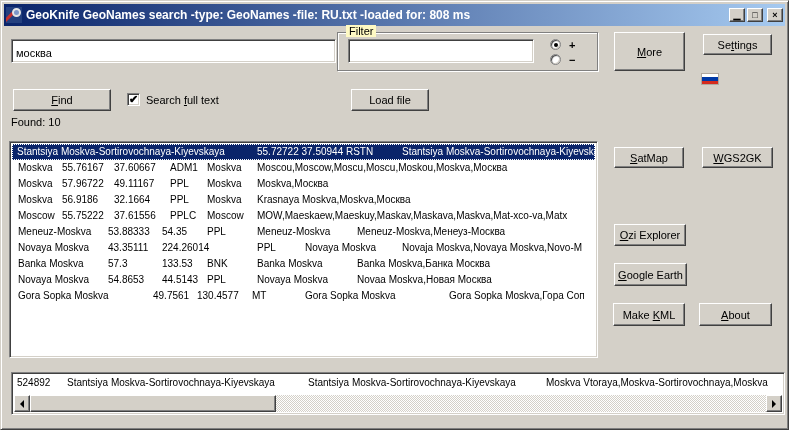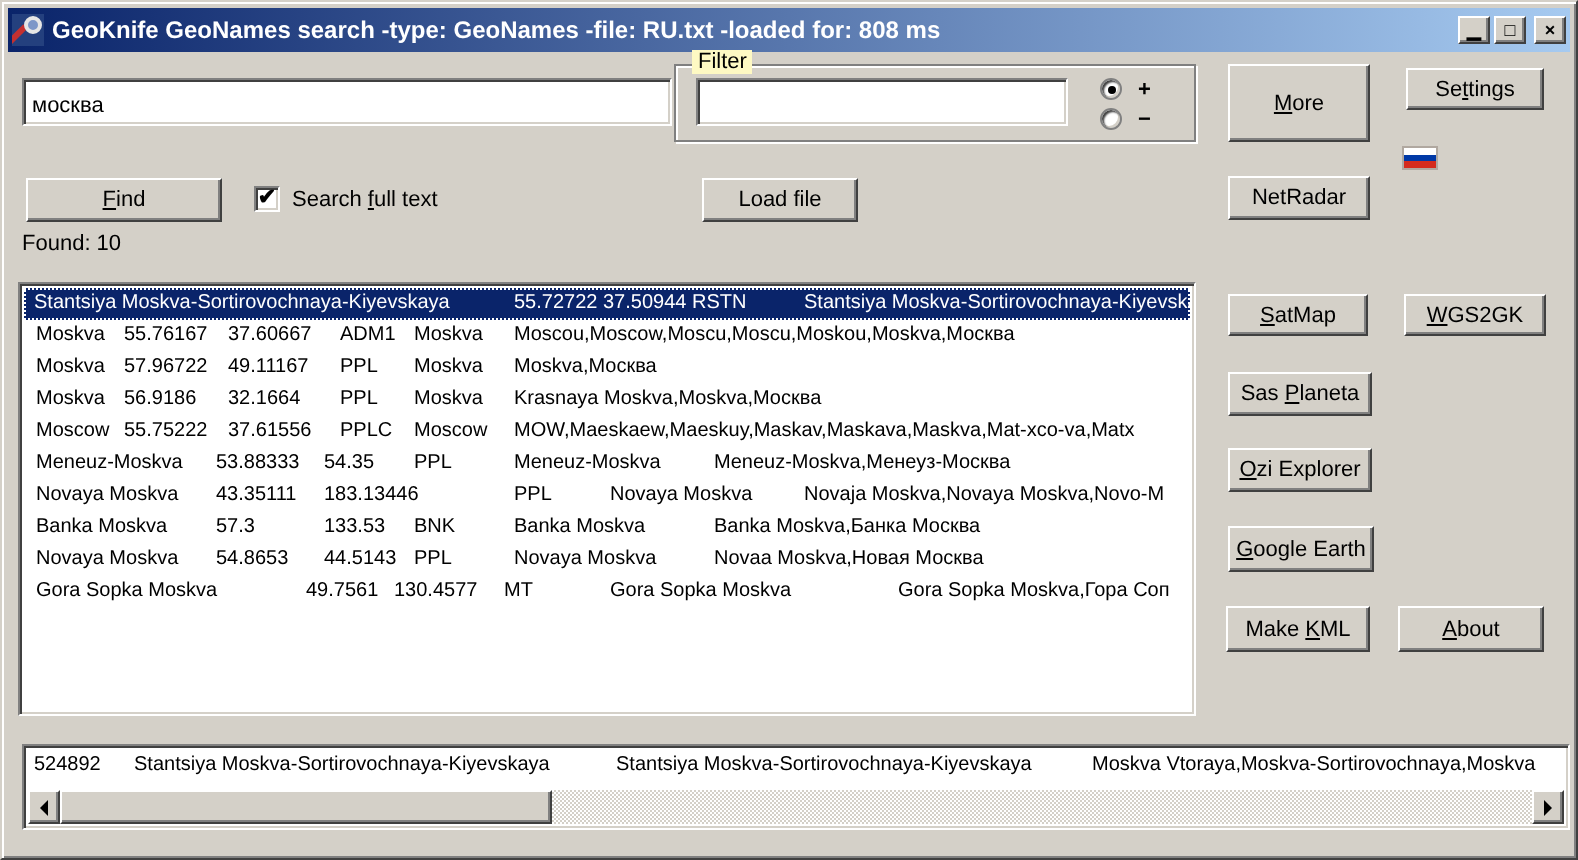--- a/index.html
+++ b/index.html
@@ -97,21 +97,20 @@
     <span class="radio" style="left:212px;top:21px;"></span>
     <span class="rlabel" style="left:231px;top:22px;">−</span>
   </div>
 
   <div class="btn" style="left:613px;top:31px;width:71px;height:39px;"><span></span><u>M</u><span>ore</span></div>
 
   <div class="btn" style="left:702px;top:33px;width:69px;height:21px;"><span>Se</span><u>t</u><span>tings</span></div>
 
   <div class="flag"></div>
 
-  <div class="btn" style="left:613px;top:87px;width:71px;height:22px;"><span>NetRadar</span></div>
 
   <div class="btn" style="left:12px;top:88px;width:98px;height:22px;"><span></span><u>F</u><span>ind</span></div>
 
   <span class="checkbox">✔</span>
   <span class="cblabel"><span>Search </span><u>f</u><span>ull text</span></span>
 
   <div class="btn" style="left:350px;top:88px;width:78px;height:22px;text-align:right;"><span>Load file</span></div>
 
   <span class="label" style="left:10px;top:115px;">Found: 10</span>
 
@@ -157,21 +156,21 @@
       <span style="left:6px;">Meneuz-Moskva</span>
       <span style="left:96px;">53.88333</span>
       <span style="left:150px;">54.35</span>
       <span style="left:195px;">PPL</span>
       <span style="left:245px;">Meneuz-Moskva</span>
       <span style="left:345px;">Meneuz-Moskva,Менеуз-Москва</span>
     </div>
     <div class="lrow" style="top:98px;">
       <span style="left:6px;">Novaya Moskva</span>
       <span style="left:96px;">43.35111</span>
-      <span style="left:150px;">183.13446</span>
+      <span style="left:150px;">224.26014</span>
       <span style="left:245px;">PPL</span>
       <span style="left:293px;">Novaya Moskva</span>
       <span style="left:390px;">Novaja Moskva,Novaya Moskva,Novo-M</span>
     </div>
     <div class="lrow" style="top:114px;">
       <span style="left:6px;">Banka Moskva</span>
       <span style="left:96px;">57.3</span>
       <span style="left:150px;">133.53</span>
       <span style="left:195px;text-align:right;">BNK</span>
       <span style="left:245px;">Banka Moskva</span>
@@ -192,21 +191,20 @@
       <span style="left:240px;">MT</span>
       <span style="left:293px;">Gora Sopka Moskva</span>
       <span style="left:437px;">Gora Sopka Moskva,Гора Соп</span>
     </div>
   </div>
 
   <div class="btn" style="left:613px;top:146px;width:70px;height:21px;"><span></span><u>S</u><span>atMap</span></div>
 
   <div class="btn" style="left:701px;top:146px;width:71px;height:21px;"><span></span><u>W</u><span>GS2GK</span></div>
 
-  <div class="btn" style="left:613px;top:185px;width:72px;height:22px;"><span>Sas </span><u>P</u><span>laneta</span></div>
 
   <div class="btn" style="left:613px;top:223px;width:72px;height:22px;"><span></span><u>O</u><span>zi Explorer</span></div>
 
   <div class="btn" style="left:613px;top:262px;width:73px;height:23px;"><span></span><u>G</u><span>oogle Earth</span></div>
 
   <div class="btn" style="left:612px;top:302px;width:72px;height:23px;"><span>Make </span><u>K</u><span>ML</span></div>
 
   <div class="btn" style="left:698px;top:302px;width:73px;height:23px;"><span></span><u>A</u><span>bout</span></div>
 
   <div class="sunken detail">

